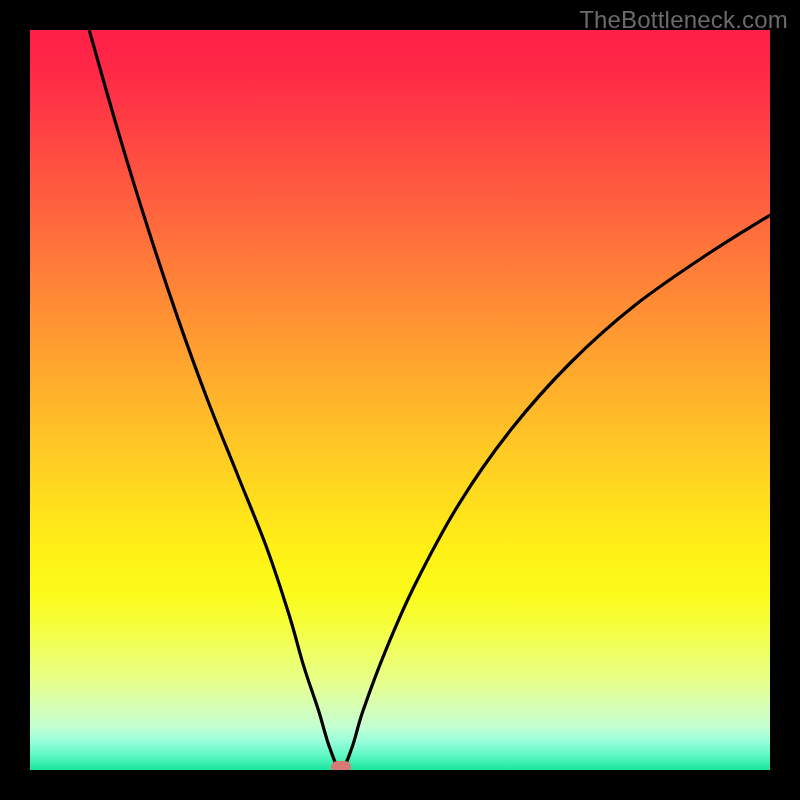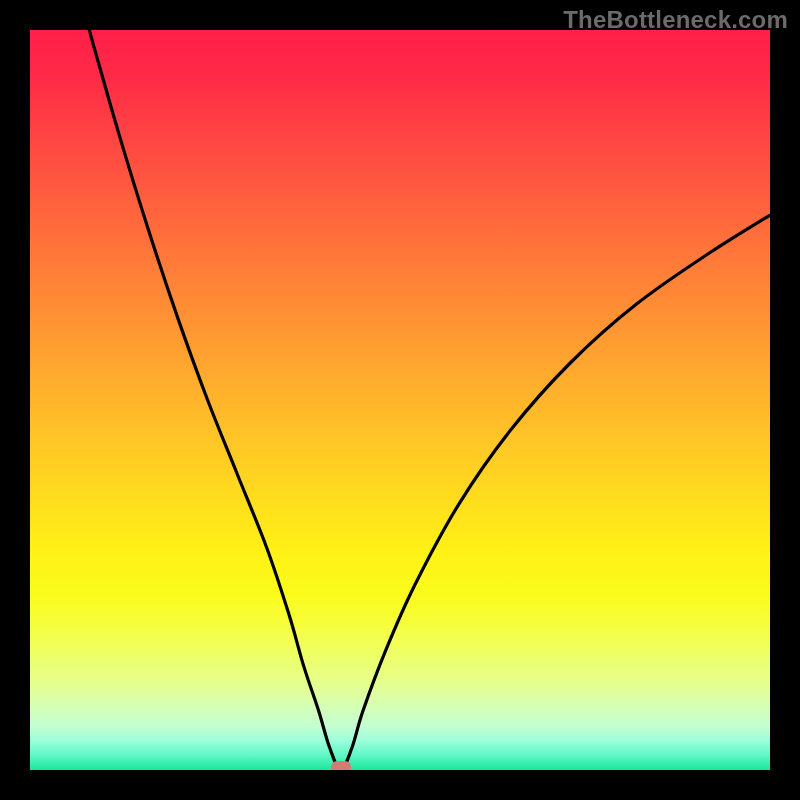--- a/index.html
+++ b/index.html
@@ -16,21 +16,21 @@
     width: 800px;
     height: 800px;
     background: #000;
   }
   .watermark {
     position: absolute;
     top: 6px;
     right: 12px;
     color: #6b6b6b;
     font-size: 24px;
-    font-weight: 700;
+    font-weight: 400;
     letter-spacing: 0.2px;
     z-index: 30;
   }
   .plot {
     position: absolute;
     left: 30px;
     top: 30px;
     width: 740px;
     height: 740px;
     overflow: hidden;

